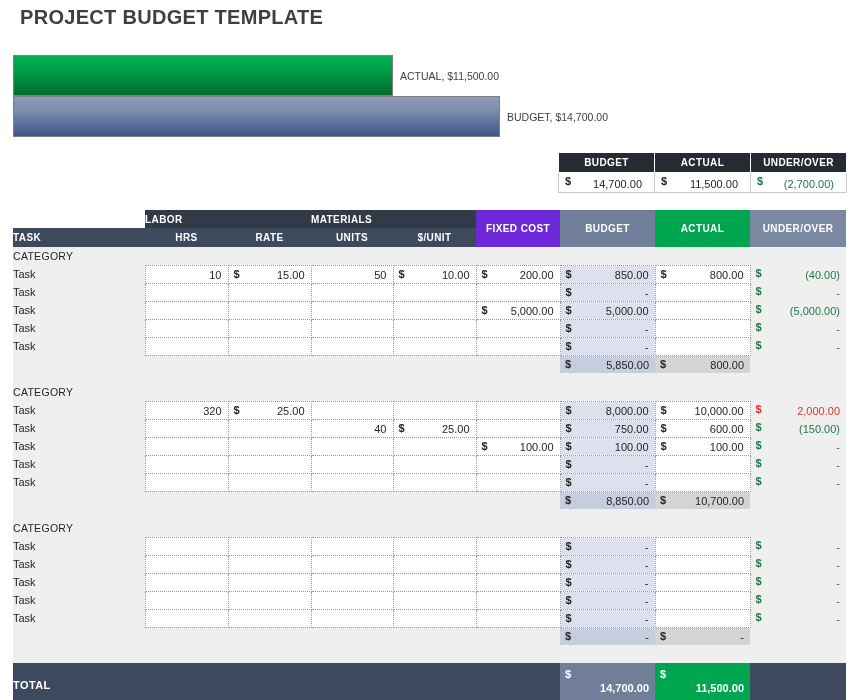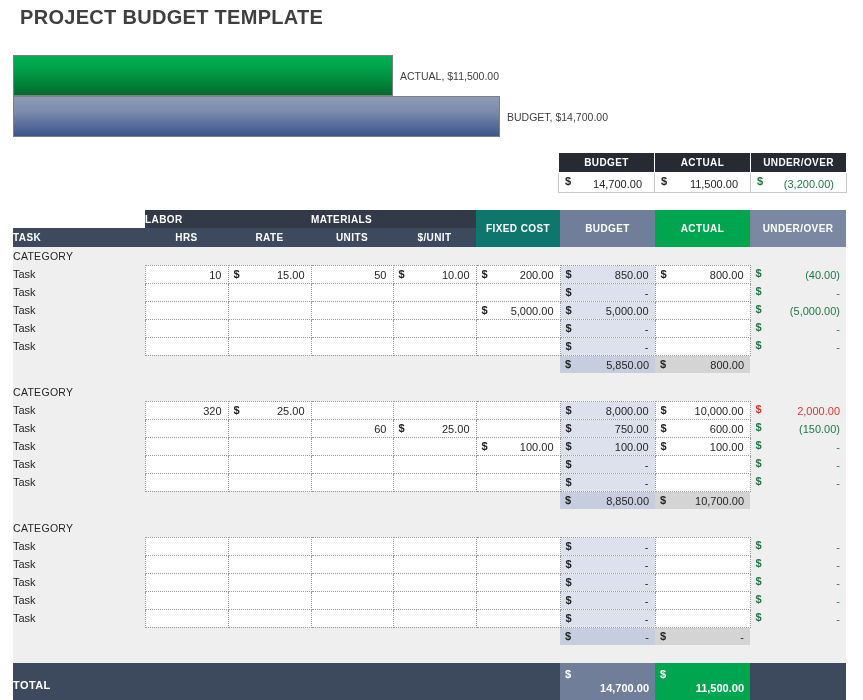--- a/index.html
+++ b/index.html
@@ -84,21 +84,21 @@
     font-size:10px; font-weight:bold; letter-spacing:0.4px;
     text-align:left; height:18px;
   }
   .h-blank { background:#ffffff; }
   .h-col {
     background:#3d4a5e; color:#ffffff;
     font-size:10px; font-weight:bold; letter-spacing:0.4px;
     text-align:center; height:19px;
   }
   .h-col.left { text-align:left; padding-left:10px; }
-  .h-fixed { background:#0f766e; }
+  .h-fixed { background:#6d28d9; }
   .h-budget { background:#707e99; }
   .h-actual { background:#00a550; }
   .h-under  { background:#7a88a2; }
   .cat {
     height:18px; font-weight:normal; font-size:10.5px;
     letter-spacing:0.3px; color:#262626; padding-left:10px;
     background:#efefef;
   }
   .tasklbl {
     height:18px; font-size:11px; color:#262626;
@@ -174,21 +174,21 @@
     <td>
       <span class="cur">$</span>
       <span class="amt">14,700.00</span>
     </td>
     <td>
       <span class="cur">$</span>
       <span class="amt">11,500.00</span>
     </td>
     <td class="pos">
       <span class="cur">$</span>
-      <span class="amt">(3,200.00)</span>
+      <span class="amt">(2,700.00)</span>
     </td>
   </tr>
 </tbody>
   </table>
 
 <table id="grid">
   <colgroup>
     <col style="width:132px">
       <col style="width:83px">
       <col style="width:83px">
@@ -368,21 +368,21 @@
         <td class="uo neg">
           <span class="cur">$</span>
           <span class="amt">2,000.00</span>
         </td>
       </tr>
       <tr>
         <td class="tasklbl">Task</td>
         <td class="in"></td>
         <td class="in"></td>
         <td class="in">
-          <span class="amt">60</span>
+          <span class="amt">40</span>
         </td>
         <td class="in">
           <span class="cur">$</span>
           <span class="amt">25.00</span>
         </td>
         <td class="in"></td>
         <td class="calc">
           <span class="cur">$</span>
           <span class="amt">750.00</span>
         </td>

